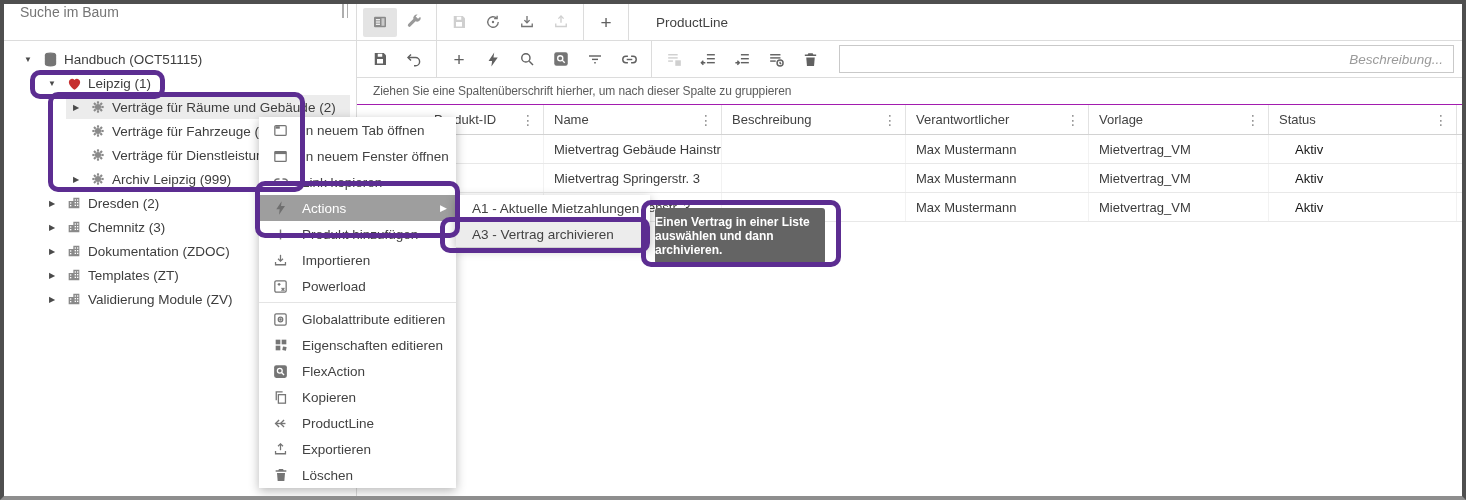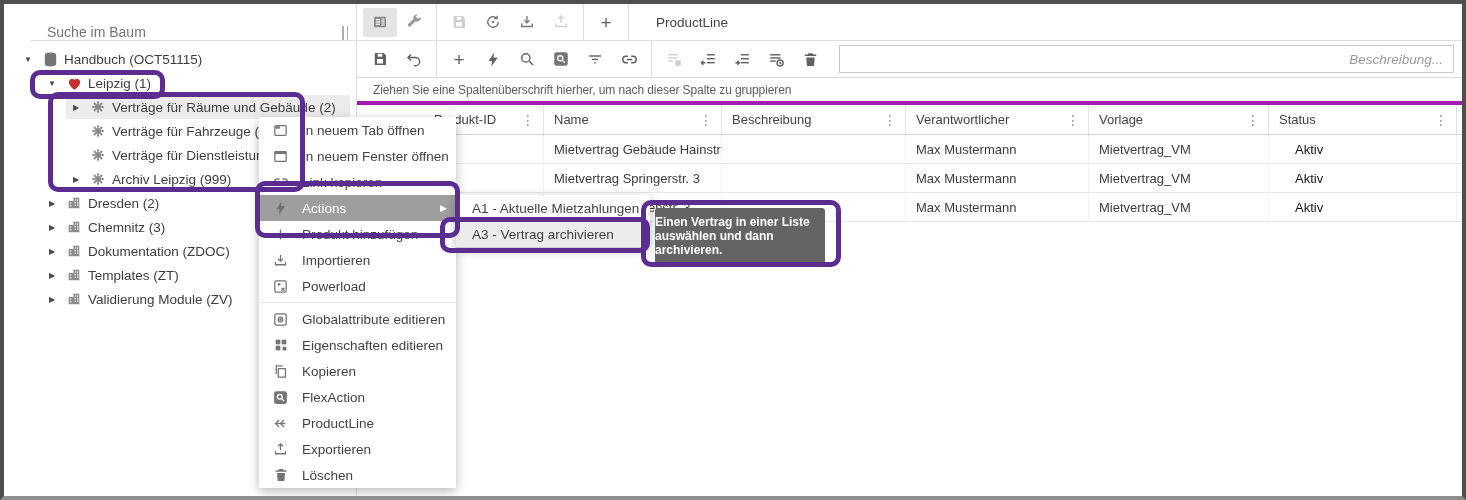--- a/index.html
+++ b/index.html
@@ -2,21 +2,21 @@
 <html><head>
 <meta charset="utf-8">
 <style>
   * { margin:0; padding:0; box-sizing:border-box; }
   body { font-family:"Liberation Sans","DejaVu Sans",sans-serif; background:#ffffff; }
   .window { position:relative; width:1466px; height:500px; border:4px solid #4f4f4f; border-bottom-color:#8e8e8e; background:#fff; overflow:hidden; }
   .app { display:flex; height:100%; width:100%; }
 
   
   .tree-panel { width:353px; min-width:353px; border-right:1px solid #dcdcdc; background:#fff; display:flex; flex-direction:column; }
-  .tree-search { height:37px; border-bottom:1px solid #dcdcdc; display:flex; align-items:flex-end;margin-left:27px; }
+  .tree-search { height:37px; border-bottom:1px solid #dcdcdc; display:flex; align-items:flex-start; }
   .tree-search input { flex:1; border:none; outline:none; padding-left:16px; font-size:14px; color:#555; font-family:inherit; background:transparent; }
   .tree-search input::placeholder { color:#757575; opacity:1; }
   .drag-handle { display:flex; gap:3px; margin:0 8px 0 4px; }
   .drag-handle i { display:block; width:1.5px; height:14px; background:#aeaeae; }
   .tree { padding-top:6px; position:relative; }
   .tree-row { height:24px; display:flex; align-items:center; font-size:13.5px; color:#3d3d3d; cursor:default; white-space:nowrap; }
   .lvl0 { padding-left:14px; } .lvl1 { padding-left:38px; } .lvl2 { padding-left:62px; }
   .row-inner { display:flex; align-items:center; height:24px; padding-right:14px; }
   .tree-row.selected .row-inner { background:#ececec; }
   .expander { width:20px; text-align:center; font-size:8px; color:#4a4a4a; flex:none; }
@@ -27,21 +27,21 @@
   .main { flex:1; display:flex; flex-direction:column; min-width:0; }
   .toolbar { height:37px; border-bottom:1px solid #dcdcdc; display:flex; align-items:center; padding:0 6px; }
   .tb-btn { width:34px; height:29px; display:flex; align-items:center; justify-content:center; border-radius:2px; flex:none; }
   .tb-btn.active { background:#e4e4e4; }
   .tb-divider { width:1px; align-self:stretch; background:#dcdcdc; margin:0 5px; flex:none; }
   .tab-label { margin-left:22px; font-size:13.5px; color:#424242; font-weight:500; }
   .glyph { font-size:19px; color:#616161; line-height:1; }
   .filter-input { flex:1; height:28px; border:1px solid #c9c9c9; margin:0 2px 0 12px; padding:0 10px; font-size:13.5px; font-family:inherit; color:#6a6a6a; outline:none;text-align:right; }
   .filter-input::placeholder { font-style:italic; color:#9a9a9a; opacity:1; }
 
-  .group-bar { height:27px; border-bottom:4px solid #a21caf; display:flex; align-items:center; padding-left:16px; font-size:12px; color:#5c5c5c; letter-spacing:-0.1px; }
+  .group-bar { height:27px; border-bottom:1px solid #a21caf; display:flex; align-items:center; padding-left:16px; font-size:12px; color:#5c5c5c; letter-spacing:-0.1px; }
 
   
   .grid { flex:1; position:relative; font-size:13px; }
   .grid-header { display:flex; height:30px; border-bottom:1px solid #d2d2d2; color:#424242; }
   .gh-cell { display:flex; align-items:center; padding:0 6px 0 10px; border-right:1px solid #e2e2e2; flex:none; }
   .gh-cell .dots { margin-left:auto; color:#8f8f8f; font-size:14px; padding:0 2px; cursor:pointer; }
   .col0{width:187px; padding-left:77px;} .col1{width:178px;} .col2{width:184px;} .col3{width:183px;gap:15px;} .col4{width:180px;} .col5{width:188px;}
   .grid-row { display:flex; height:29px; border-bottom:1px solid #e8e8e8; color:#3c3c3c; }
   .gr-cell { display:flex; align-items:center; padding:0 10px; border-right:1px solid #f2f2f2; flex:none; overflow:hidden; white-space:nowrap; }
   .gr-cell.status-cell { padding:14px; }
@@ -653,36 +653,36 @@
             <rect x="4" y="4" width="7" height="7"></rect>
             <rect x="13" y="4" width="7" height="7"></rect>
             <rect x="4" y="13" width="7" height="7"></rect>
             <rect x="14.5" y="14.5" width="5.5" height="5.5" transform="rotate(10 17 17)"></rect>
           </svg>
         </span>
       <span>Eigenschaften editieren</span>
     </div>
     <div class="menu-item">
       <span class="menu-icon">
-          <svg width="17" height="17" viewBox="0 0 24 24" fill="none" stroke="#757575" stroke-width="1.8">
-            <rect x="9" y="8" width="10" height="12"></rect>
-            <path d="M6 16V4h9"></path>
-          </svg>
-        </span>
-      <span>Kopieren</span>
-    </div>
-    <div class="menu-item">
-      <span class="menu-icon">
           <svg width="17" height="17" viewBox="0 0 24 24">
             <rect x="3" y="3" width="18" height="18" rx="3" fill="#757575"></rect>
             <circle cx="11" cy="11" r="3.4" fill="none" stroke="#fff" stroke-width="1.8"></circle>
             <line x1="13.5" y1="13.5" x2="17" y2="17" stroke="#fff" stroke-width="1.8"></line>
           </svg>
         </span>
       <span>FlexAction</span>
+    </div>
+    <div class="menu-item">
+      <span class="menu-icon">
+          <svg width="17" height="17" viewBox="0 0 24 24" fill="none" stroke="#757575" stroke-width="1.8">
+            <rect x="9" y="8" width="10" height="12"></rect>
+            <path d="M6 16V4h9"></path>
+          </svg>
+        </span>
+      <span>Kopieren</span>
     </div>
     <div class="menu-item">
       <span class="menu-icon">
           <svg width="17" height="17" viewBox="0 0 24 24" fill="none" stroke="#757575" stroke-width="1.9">
             <path d="M10 7l-5 5 5 5"></path>
             <path d="M17 7l-5 5 5 5"></path>
             <path d="M6 12h13"></path>
           </svg>
         </span>
       <span>ProductLine</span>

